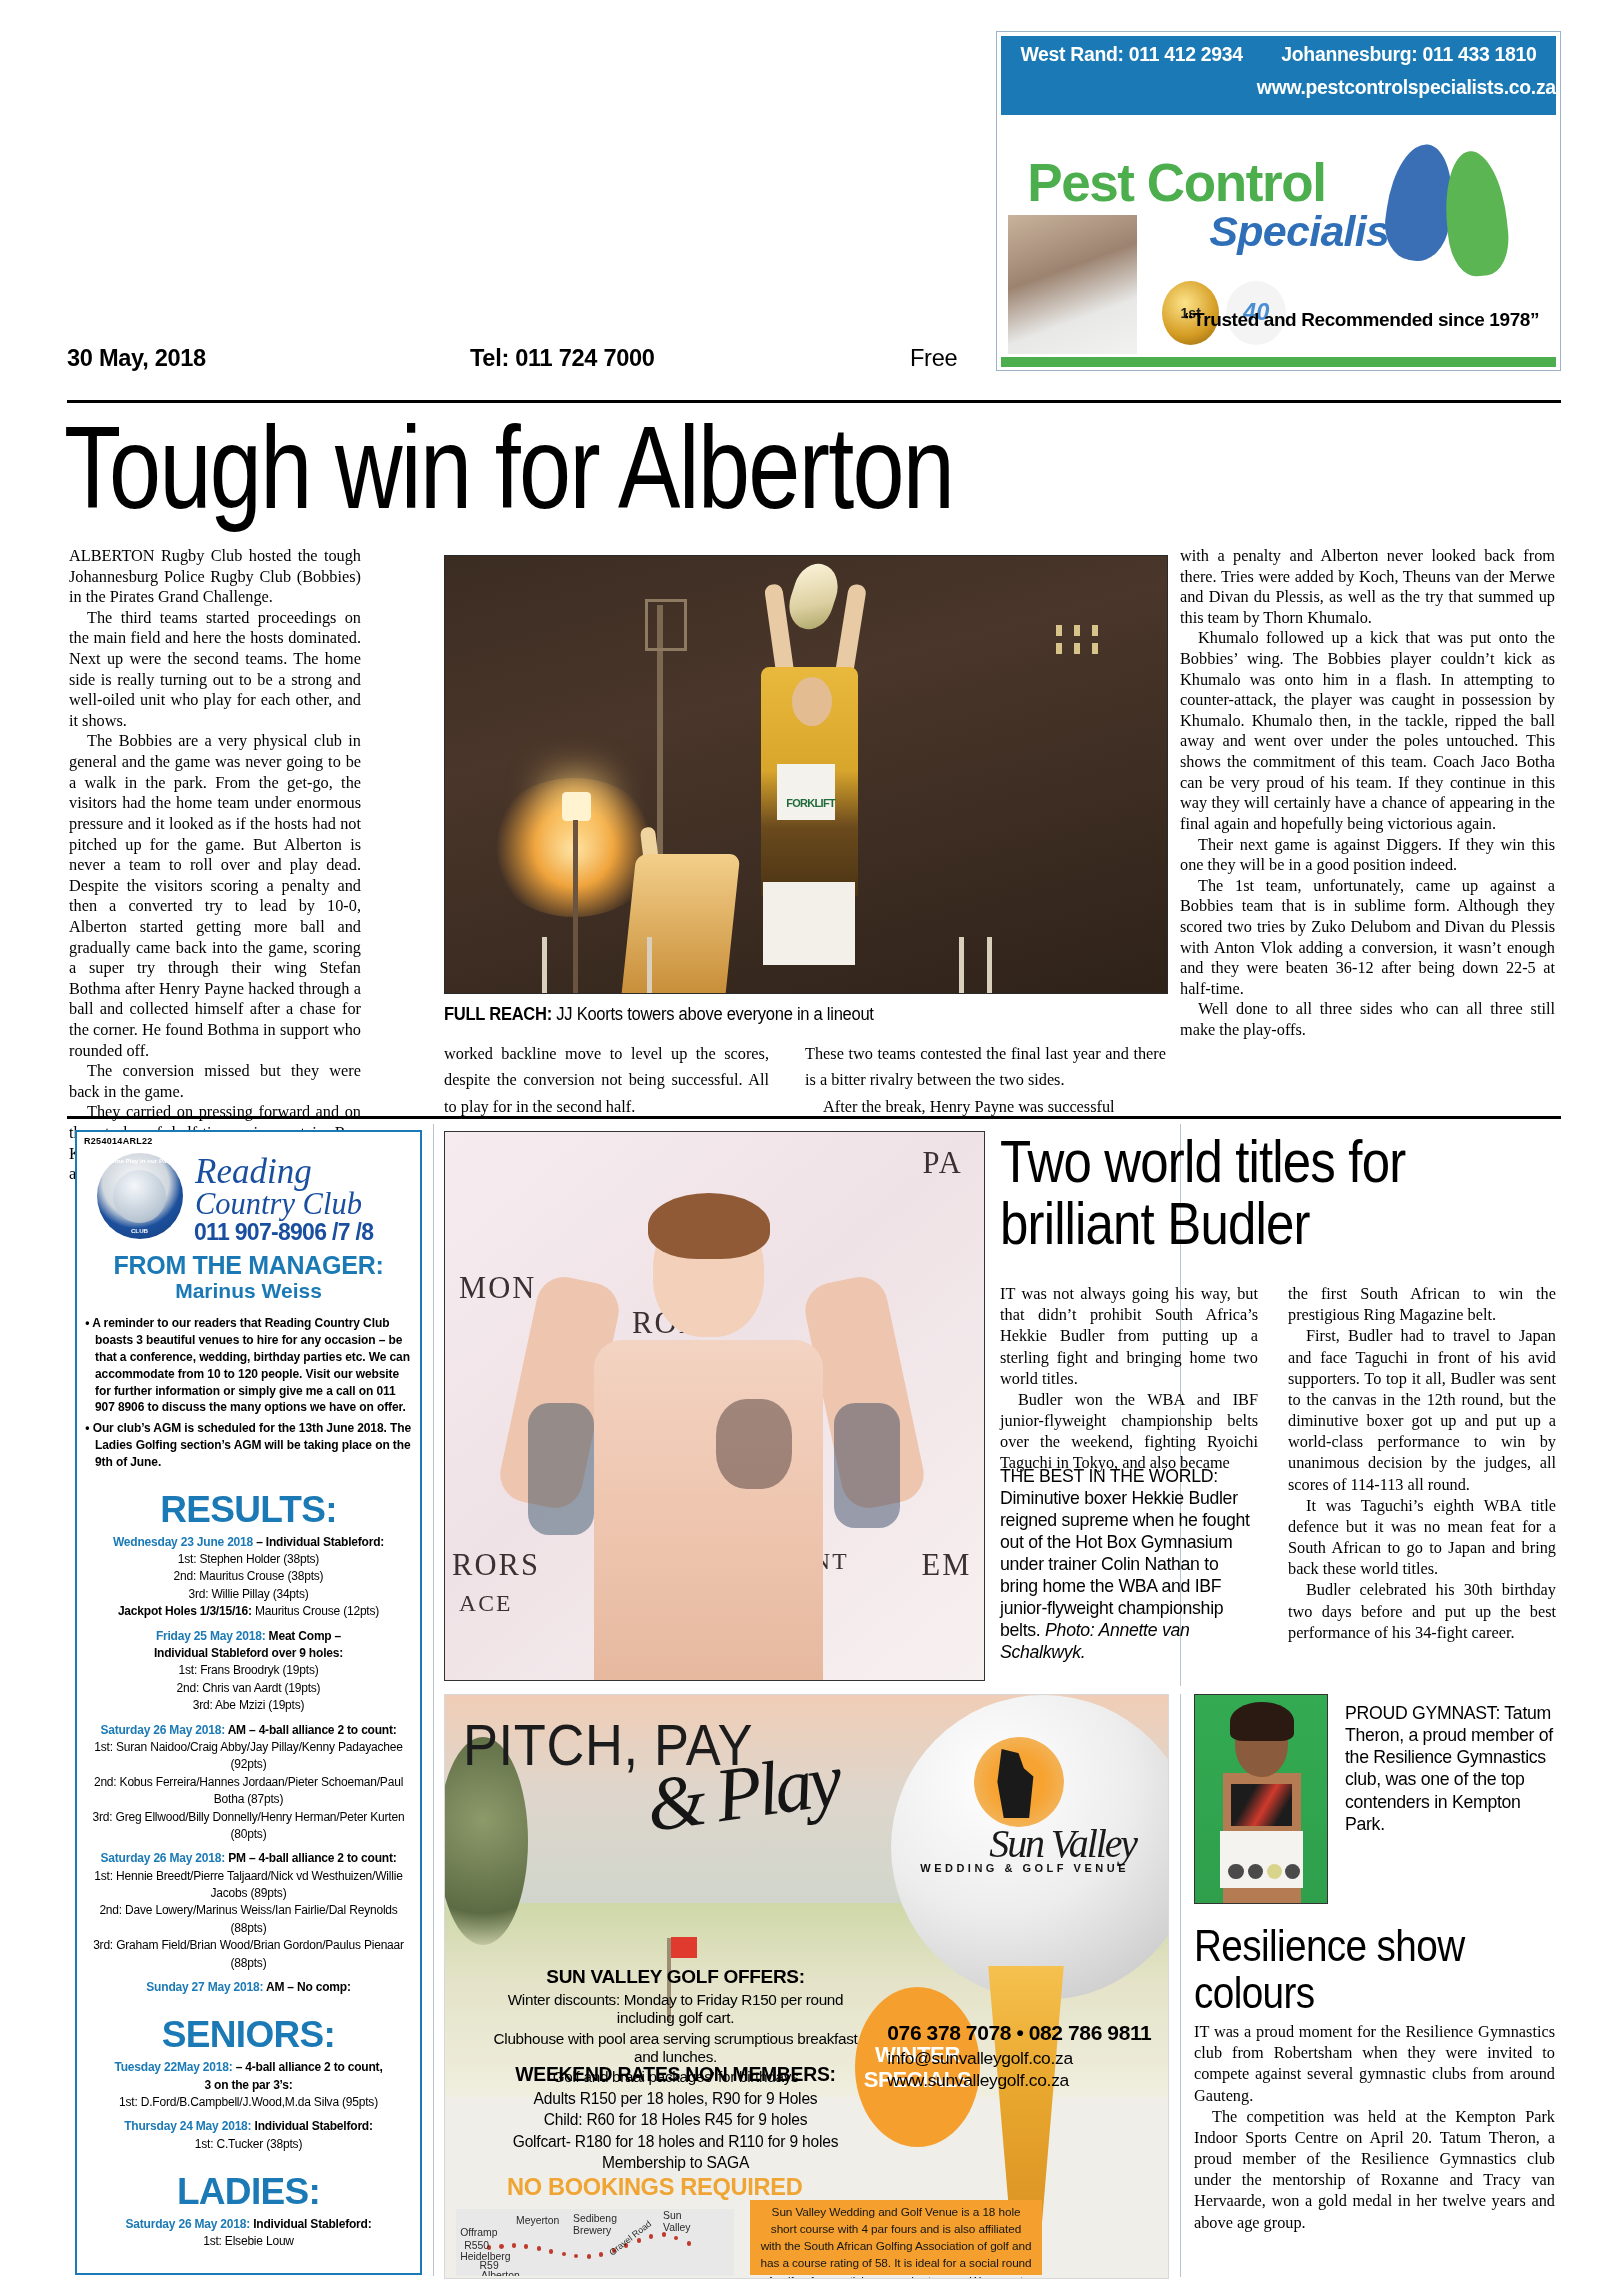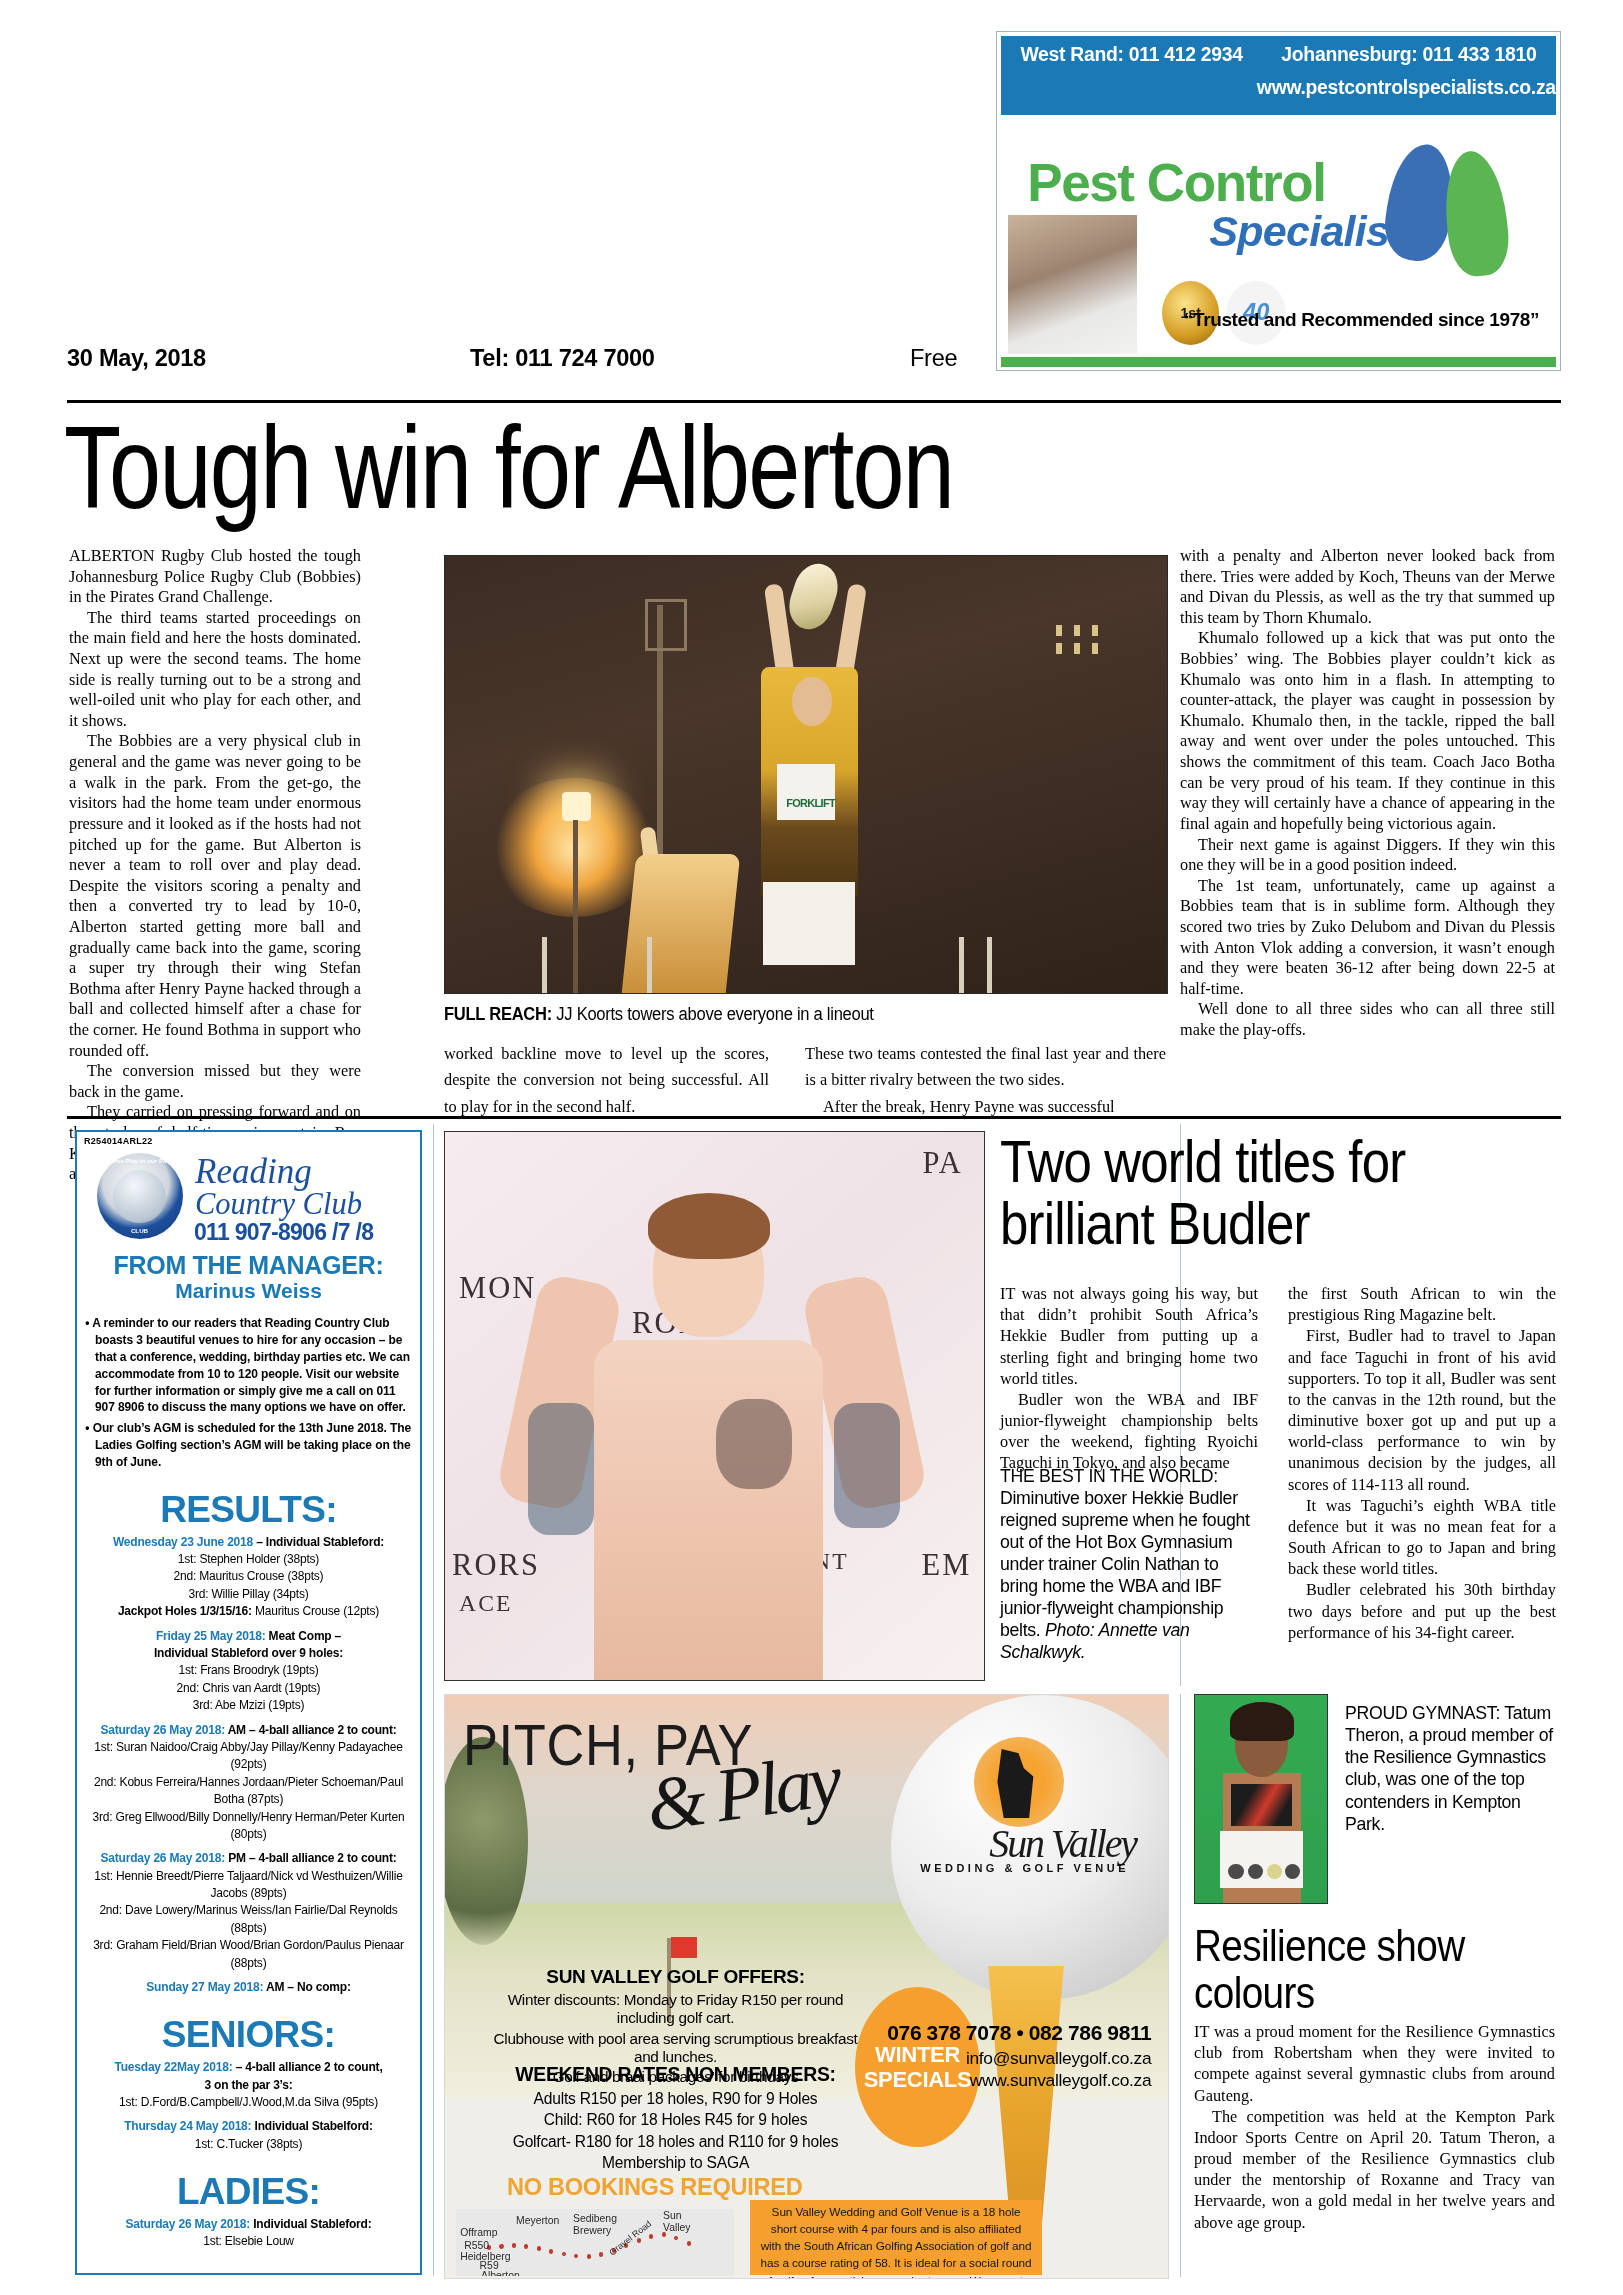--- a/index.html
+++ b/index.html
@@ -422,21 +422,21 @@
       <div class="ln">Membership to SAGA</div>
     </div>
 
     <div class="sv-nob">NO BOOKINGS REQUIRED</div>
 
     <div class="sv-winter">
       <span>WINTER</span>
       <span>SPECIALS</span>
     </div>
 
-    <div style="position:absolute;right:16.7px;top:326px;text-align:right;">
+    <div style="position:absolute;right:16.7px;top:326px;">
       <div style="font-size:21px;font-weight:bold;letter-spacing:-0.4px">076 378 7078 • 082 786 9811</div>
       <div style="font-size:17.4px;margin-top:2.8px;letter-spacing:-0.3px">info@sunvalleygolf.co.za</div>
       <div style="font-size:17.4px;margin-top:1.4px;letter-spacing:-0.3px">www.sunvalleygolf.co.za</div>
     </div>
 
     <div class="sv-map">
       <div class="sv-mapdots">
         <i style="left:0;top:15.3px"></i>
           <i style="left:12.5px;top:14px"></i>
           <i style="left:25px;top:13px"></i>

